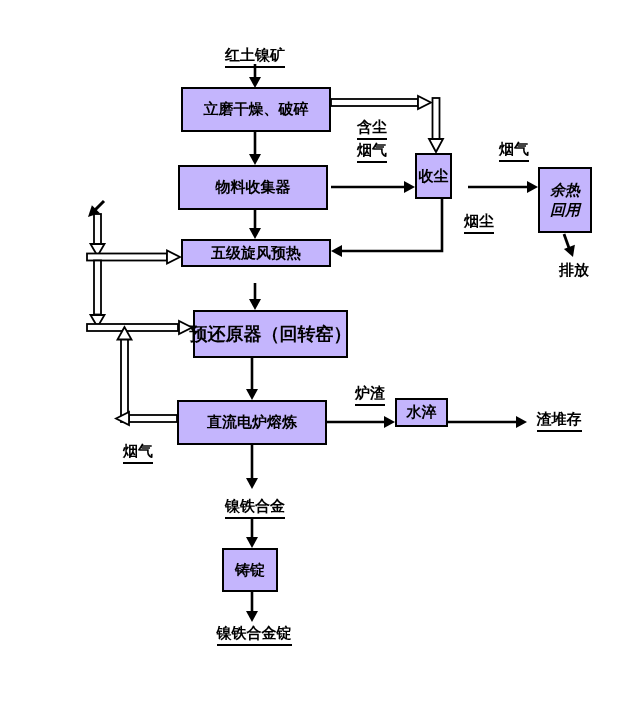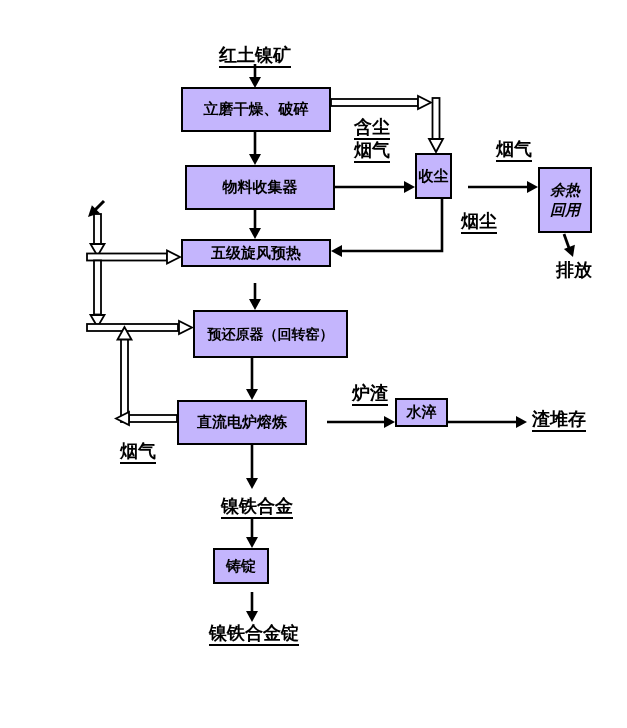--- a/index.html
+++ b/index.html
@@ -3,21 +3,21 @@
 <meta charset="utf-8">
 <style>
   html,body{margin:0;padding:0;background:#fff;}
   .stage{position:relative;width:627px;height:728px;background:#fff;color:#000;
          font-family:"DejaVu Sans","Liberation Sans",sans-serif;font-weight:bold;overflow:hidden;}
   svg.connectors{position:absolute;left:0;top:0;width:627px;height:728px;}
   .node{position:absolute;box-sizing:border-box;border:2.5px solid #000;background:#c4b5fd;
         display:flex;align-items:center;justify-content:center;text-align:center;
         font-size:15px;white-space:nowrap;line-height:1.35;z-index:2;}
   .node .two{display:block;font-style:italic;}
-  .lbl{position:absolute;font-size:18px;white-space:nowrap;z-index:2;text-align:center;line-height:20px;}
+  .lbl{position:absolute;font-size:15px;white-space:nowrap;z-index:2;text-align:center;line-height:20px;}
   .lbl span{display:inline-block;}
   .u span{border-bottom:2.5px solid #000;padding-bottom:1px;}
 </style>
 </head>
 <body>
 
 <div class="stage">
 
   <svg class="connectors" viewBox="0 0 627 728">
 
@@ -112,45 +112,45 @@
     </g>
     <g>
       <rect x="129" y="415" width="48" height="7" fill="#fff" stroke="#000" stroke-width="1.8"></rect>
       <polygon points="116,418.5 129,412 129,425" fill="#fff" stroke="#000" stroke-width="1.8"></polygon>
     </g>
   </svg>
 
   <div class="node" style="left:181px;top:87px;width:150px;height:45px">
     <span>立磨干燥、破碎</span>
   </div>
-  <div class="node" style="left:185px;top:165px;width:150px;height:45px">
+  <div class="node" style="left:178px;top:165px;width:150px;height:45px">
     <span>物料收集器</span>
   </div>
   <div class="node" style="left:181px;top:239px;width:150px;height:28px">
     <span>五级旋风预热</span>
   </div>
-  <div class="node" style="left:193px;top:310px;width:155px;height:48px;font-size:14px">
+  <div class="node" style="left:193px;top:310px;width:155px;height:48px;font-size:18px">
     <span>预还原器（回转窑）</span>
   </div>
-  <div class="node" style="left:177px;top:400px;width:130px;height:45px">
+  <div class="node" style="left:177px;top:400px;width:150px;height:45px">
     <span>直流电炉熔炼</span>
   </div>
   <div class="node" style="left:415px;top:153px;width:37px;height:46px">
     <span>收尘</span>
   </div>
   <div class="node" style="left:538px;top:167px;width:54px;height:66px">
     <span class="two">
       <span class="two">余热</span>
       <span class="two">回用</span>
     </span>
   </div>
   <div class="node" style="left:395px;top:398px;width:53px;height:29px">
     <span>水淬</span>
   </div>
-  <div class="node" style="left:213px;top:548px;width:56px;height:36px">
+  <div class="node" style="left:222px;top:548px;width:56px;height:44px">
     <span>铸锭</span>
   </div>
 
   <div class="lbl u" style="left:213px;top:45px;width:84px">
     <span>红土镍矿</span>
   </div>
   <div class="lbl u" style="left:351px;top:117px;width:42px">
     <span>含尘</span><br>
     <span>烟气</span>
   </div>

